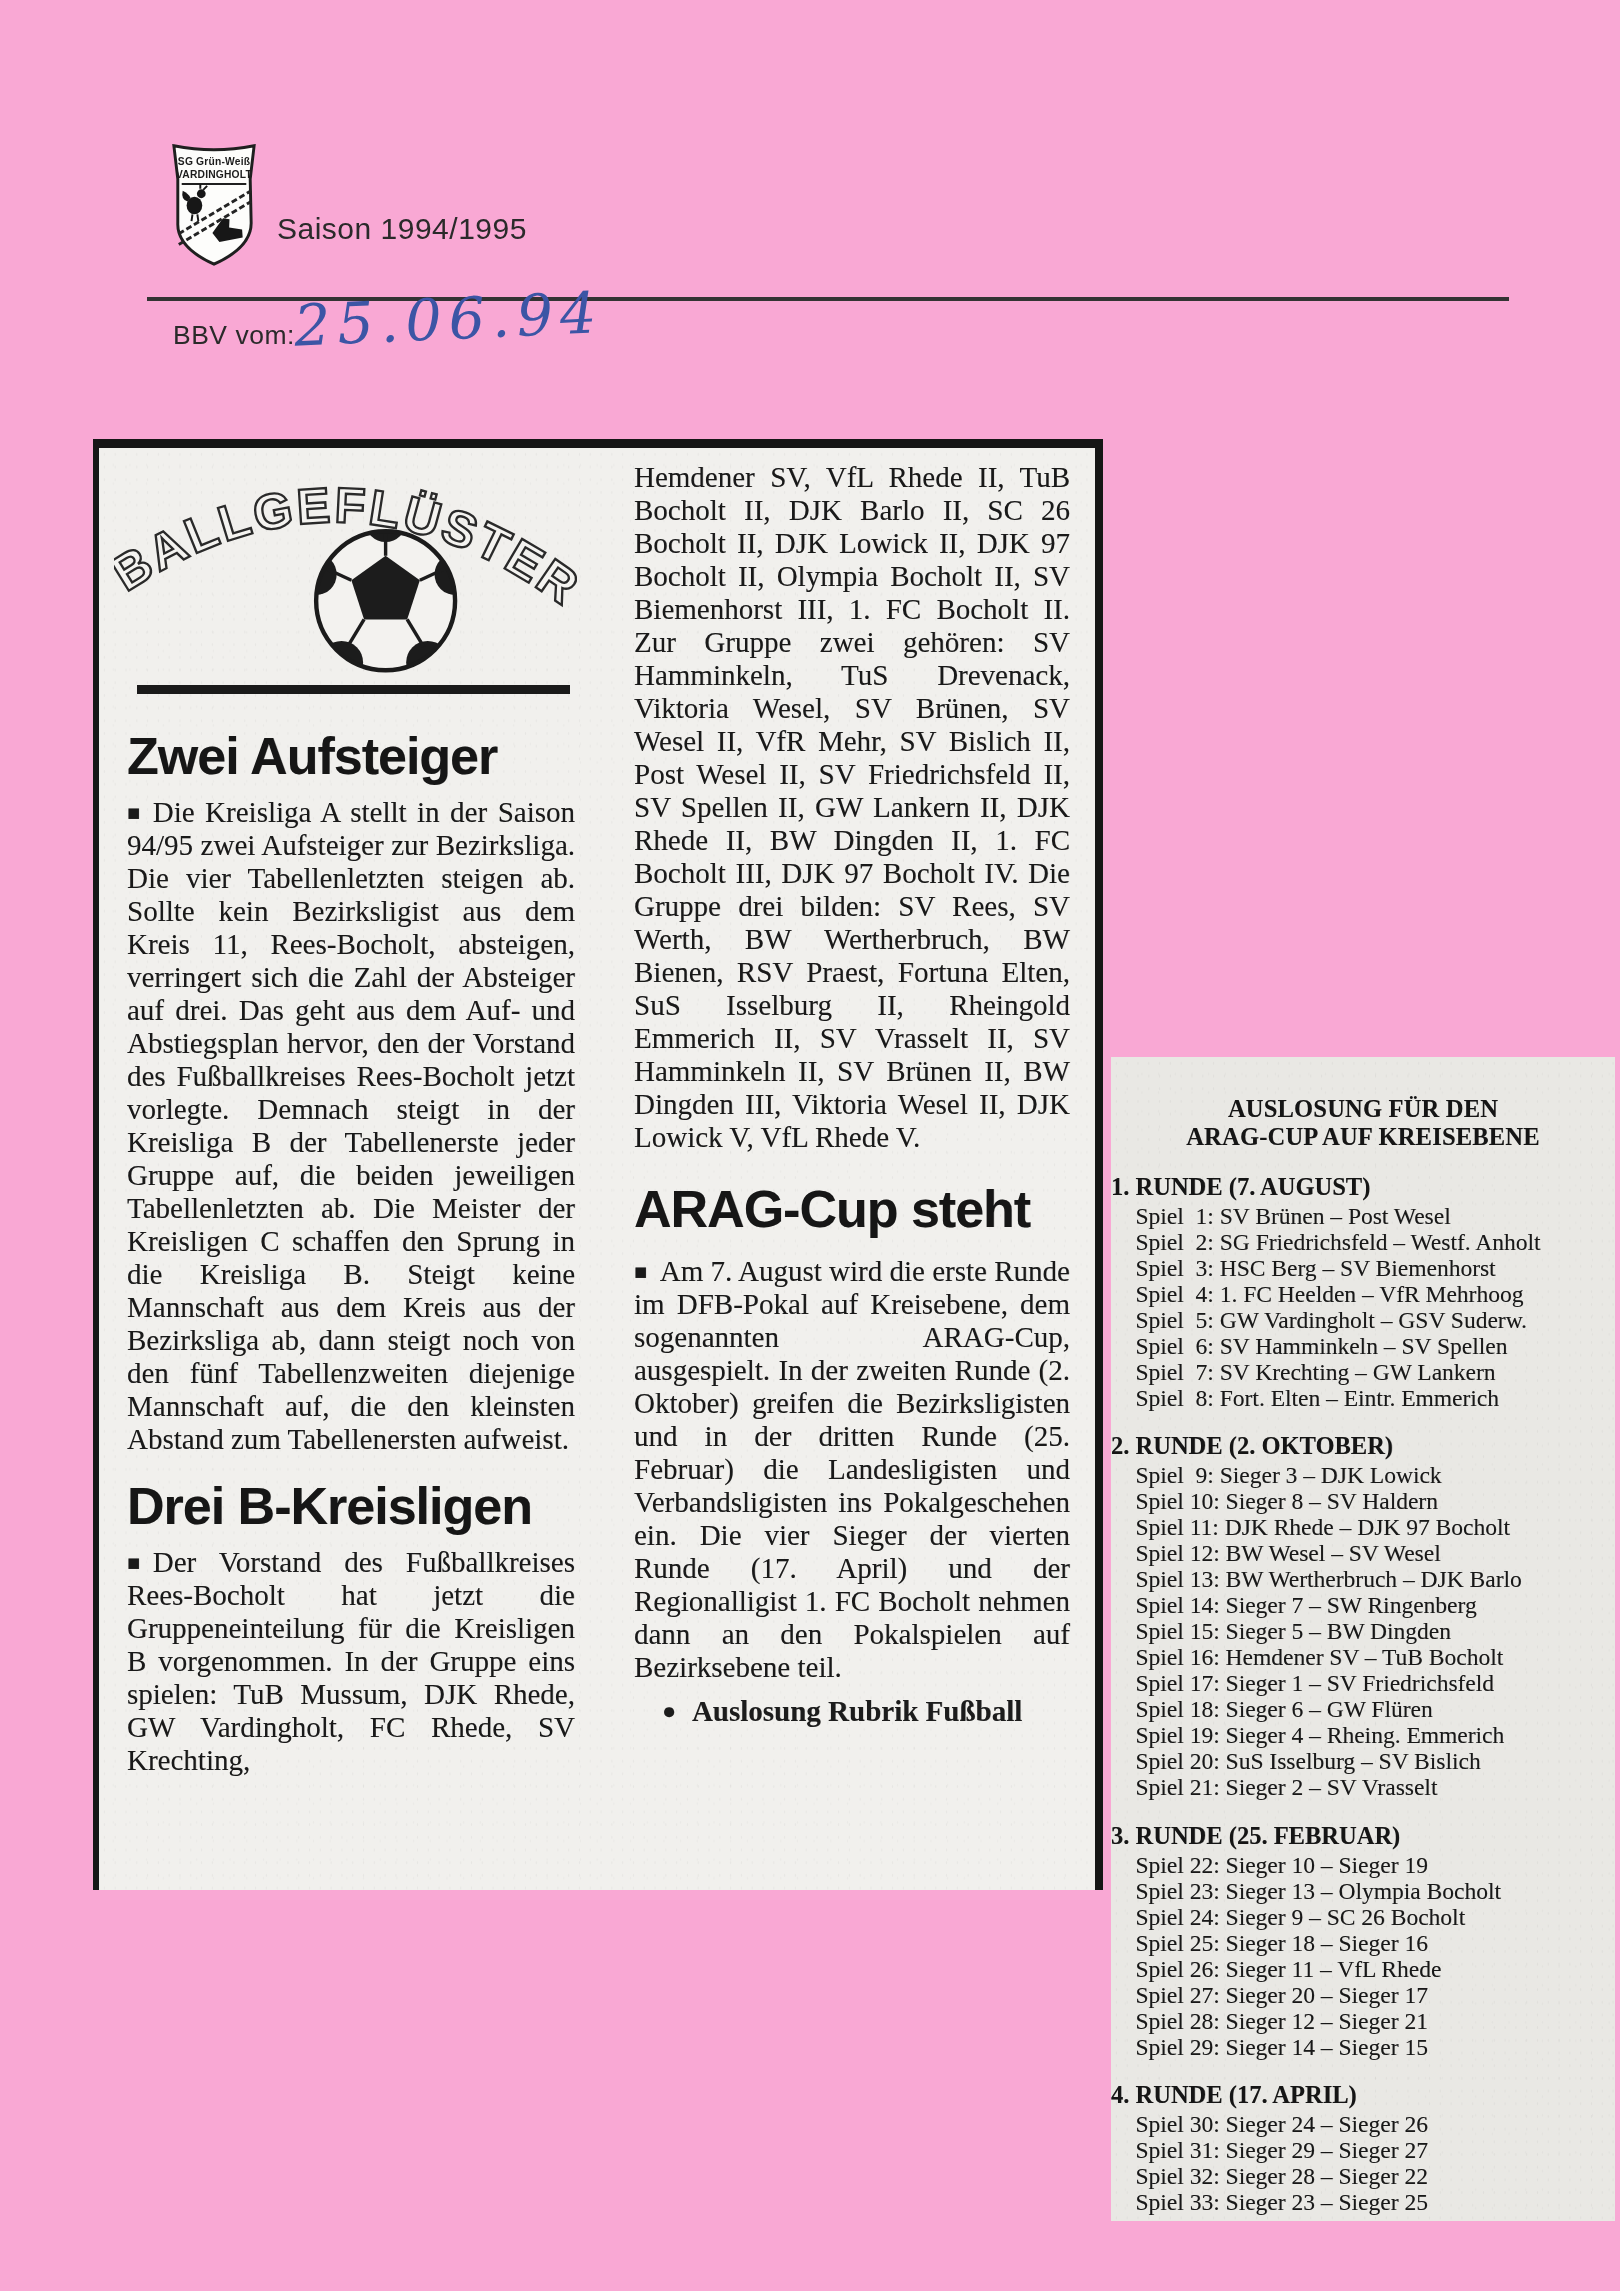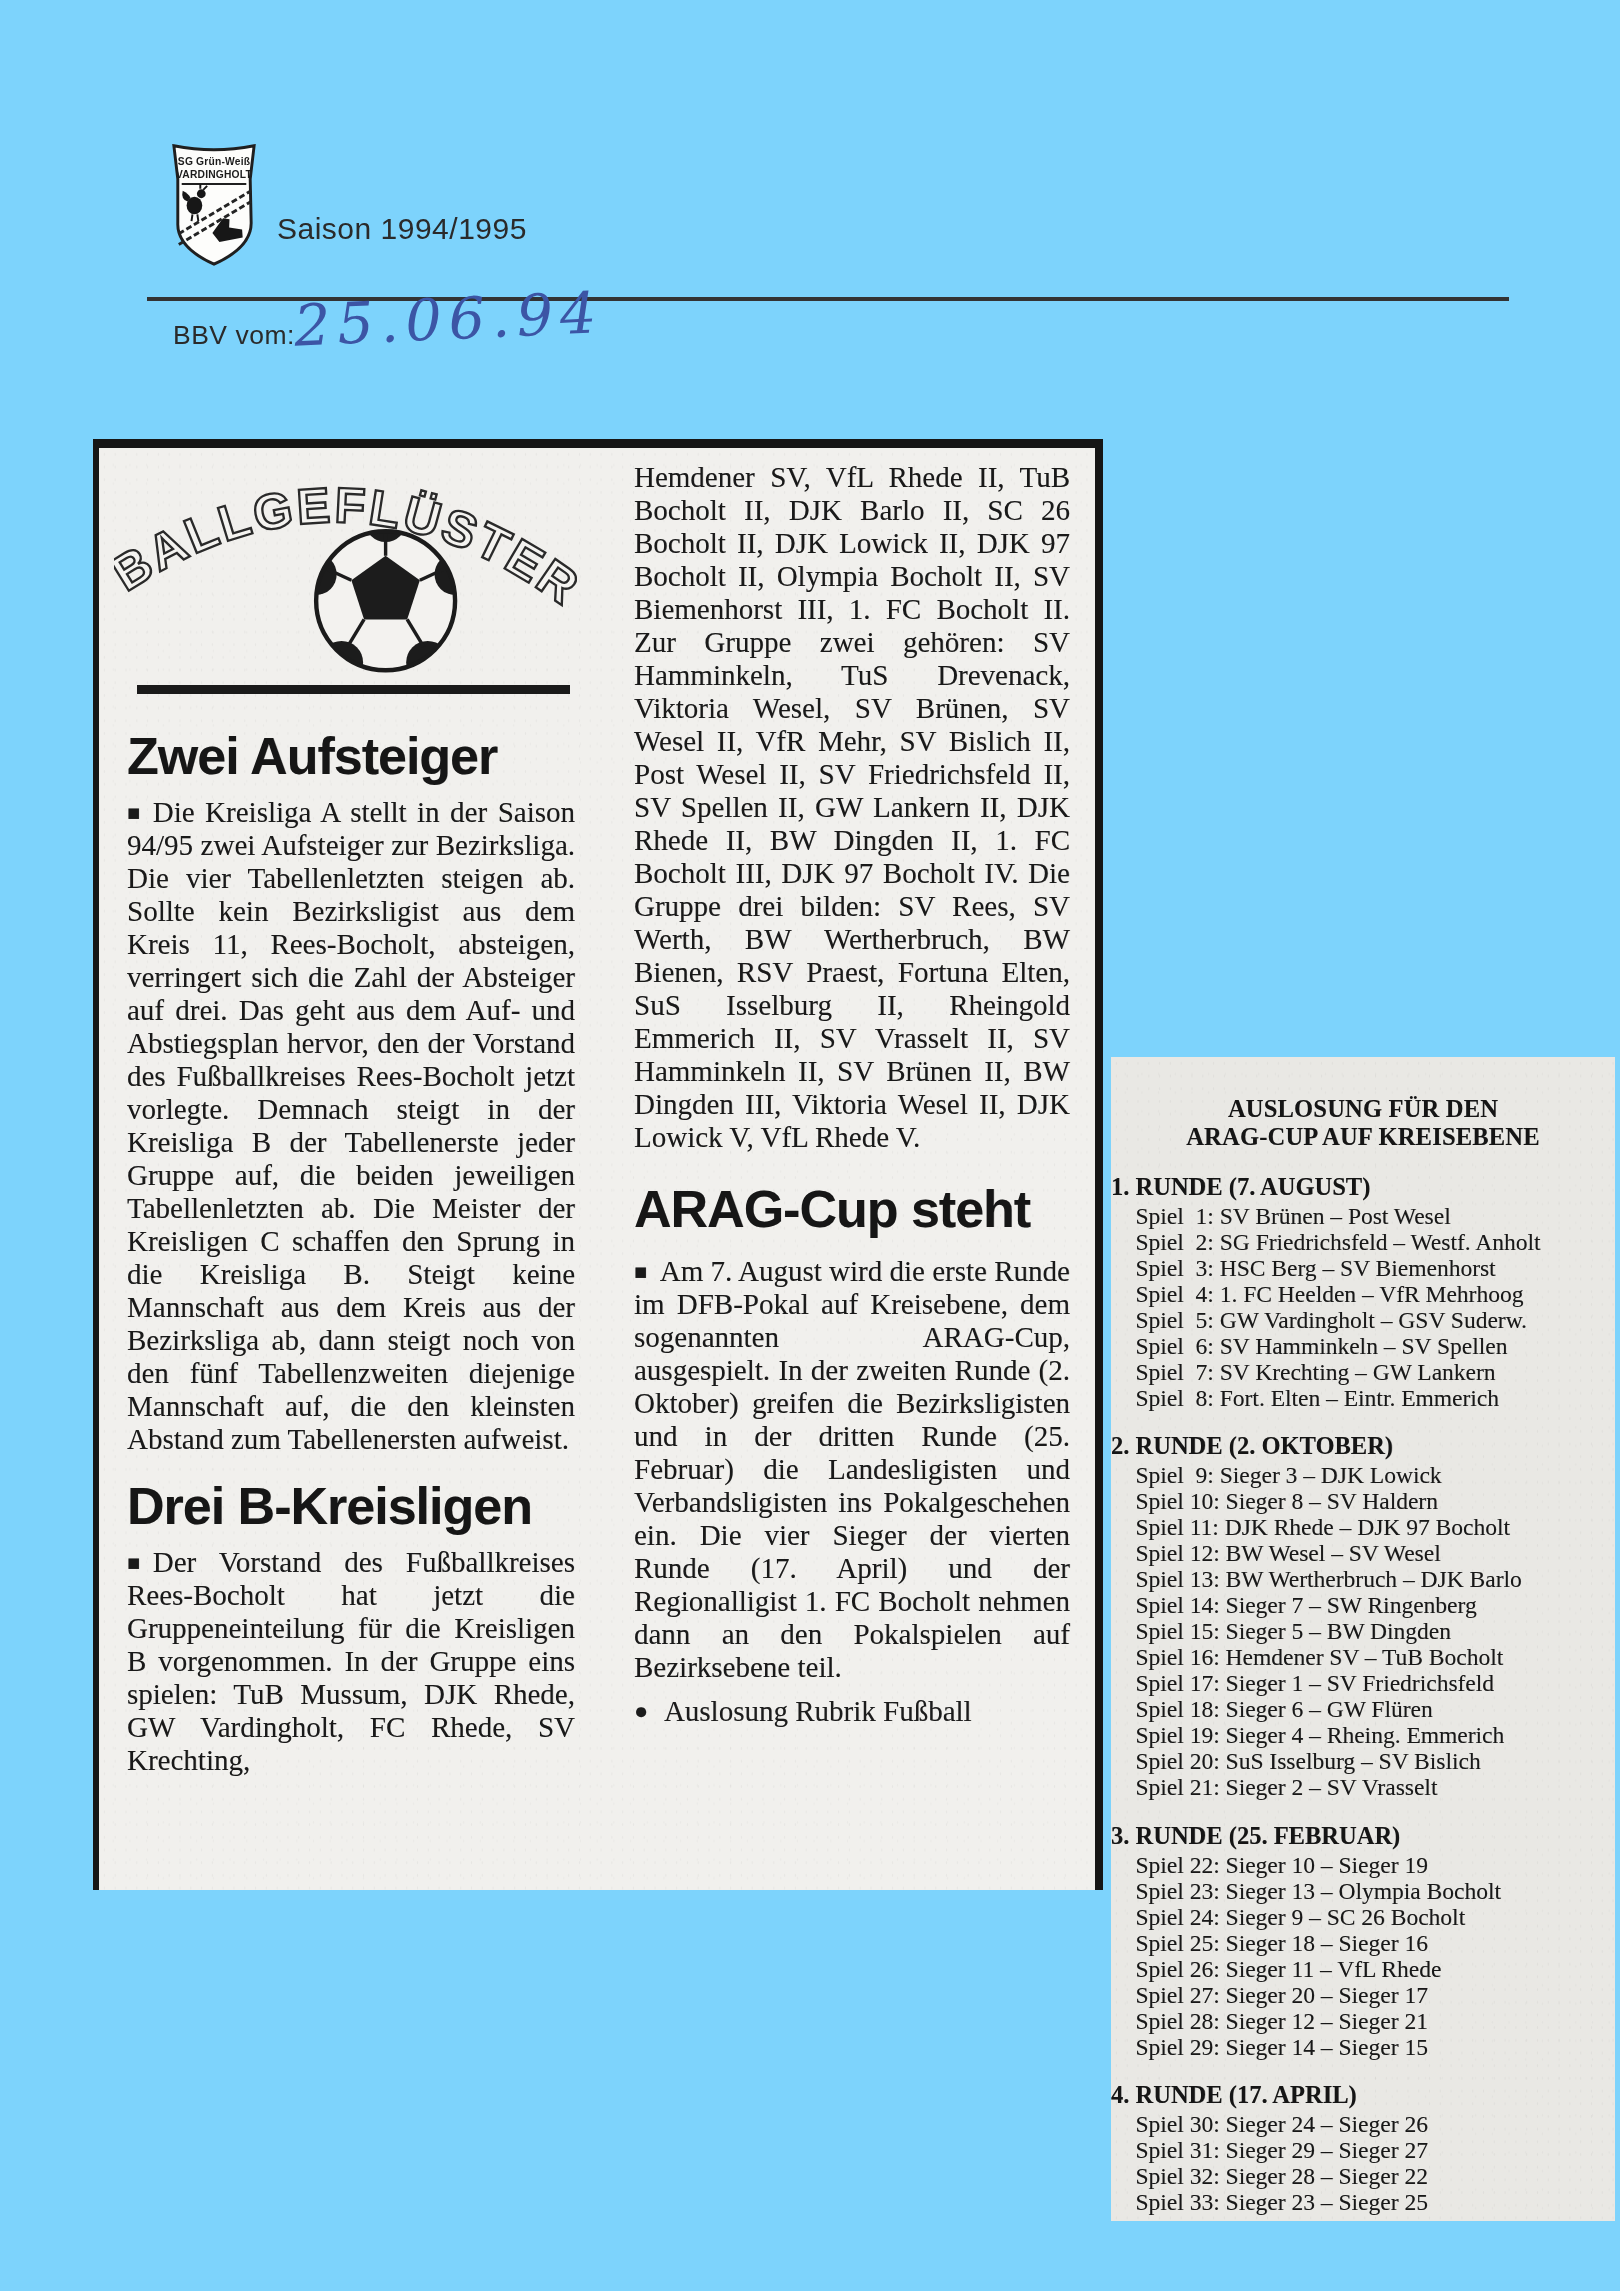--- a/index.html
+++ b/index.html
@@ -1,19 +1,19 @@
 <!DOCTYPE html>
 <html lang="de"><head>
 <meta charset="utf-8">
 <style>
   * { margin:0; padding:0; box-sizing:border-box; }
   html,body { background:#e7e7e7; }
   #page {
     position:relative; width:1620px; height:2292px;
-    background:#7dd3fc; overflow:hidden;
+    background:#f9a8d4; overflow:hidden;
     font-family:"Liberation Serif", serif; color:#1c1c1c;
   }
   
   .crest { position:absolute; left:167px; top:137px; width:94px; height:135px; }
   .crest-t { font-family:"Liberation Sans",sans-serif; font-weight:700; font-size:10.5px;
              fill:#1c1c1c; text-anchor:middle; letter-spacing:0.2px; }
   .page-title { position:absolute; left:277px; top:169px;
                 font-family:"Liberation Sans",sans-serif; font-weight:700;
                 font-size:30px; color:#222; letter-spacing:0.3px; }
   .page-subtitle { position:absolute; left:277px; top:212px;
@@ -49,21 +49,21 @@
   .col { position:absolute; }
   #col-left { left:127px; top:733px; width:448px; }
   #col-mid  { left:634px; top:461px; width:436px; }
   .headline { font-family:"Liberation Sans",sans-serif; font-weight:700;
               font-size:52px; line-height:47px; letter-spacing:-1px; color:#161616; }
   .para { font-size:29px; line-height:33px; text-align:justify; color:#191919; }
   .sq { display:inline-block; font-size:21.6px; margin-right:12.7px; vertical-align:2px; line-height:1; }
   #col-left .headline { margin-bottom:15.7px; }
   .h-gap { margin-top:27.4px; margin-bottom:13.7px; }
   #col-mid .headline.h-arag { margin-top:32px; margin-bottom:21.6px; }
-  .cup-footer { margin-top:11.8px; font-weight:400; font-size:29px; font-family:"Liberation Serif",serif; }
+  .cup-footer { margin-top:11.8px; font-weight:700; font-size:29px; font-family:"Liberation Serif",serif;margin-left:28px; }
   .cup-footer .dot { font-size:23.5px; margin-right:15.7px; vertical-align:2px; }
   
   #draw-block {
     position:absolute; left:1111px; top:1057px; width:504px; height:1164px;
     background-color:#e9e8e4; padding-top:38px;
   }
   .draw-title { text-align:center; font-weight:700; font-size:24.5px; line-height:28px;
                 color:#151515; letter-spacing:0.2px; }
   .round { margin-top:21.6px; }
   .round:first-of-type { margin-top:2px; }

